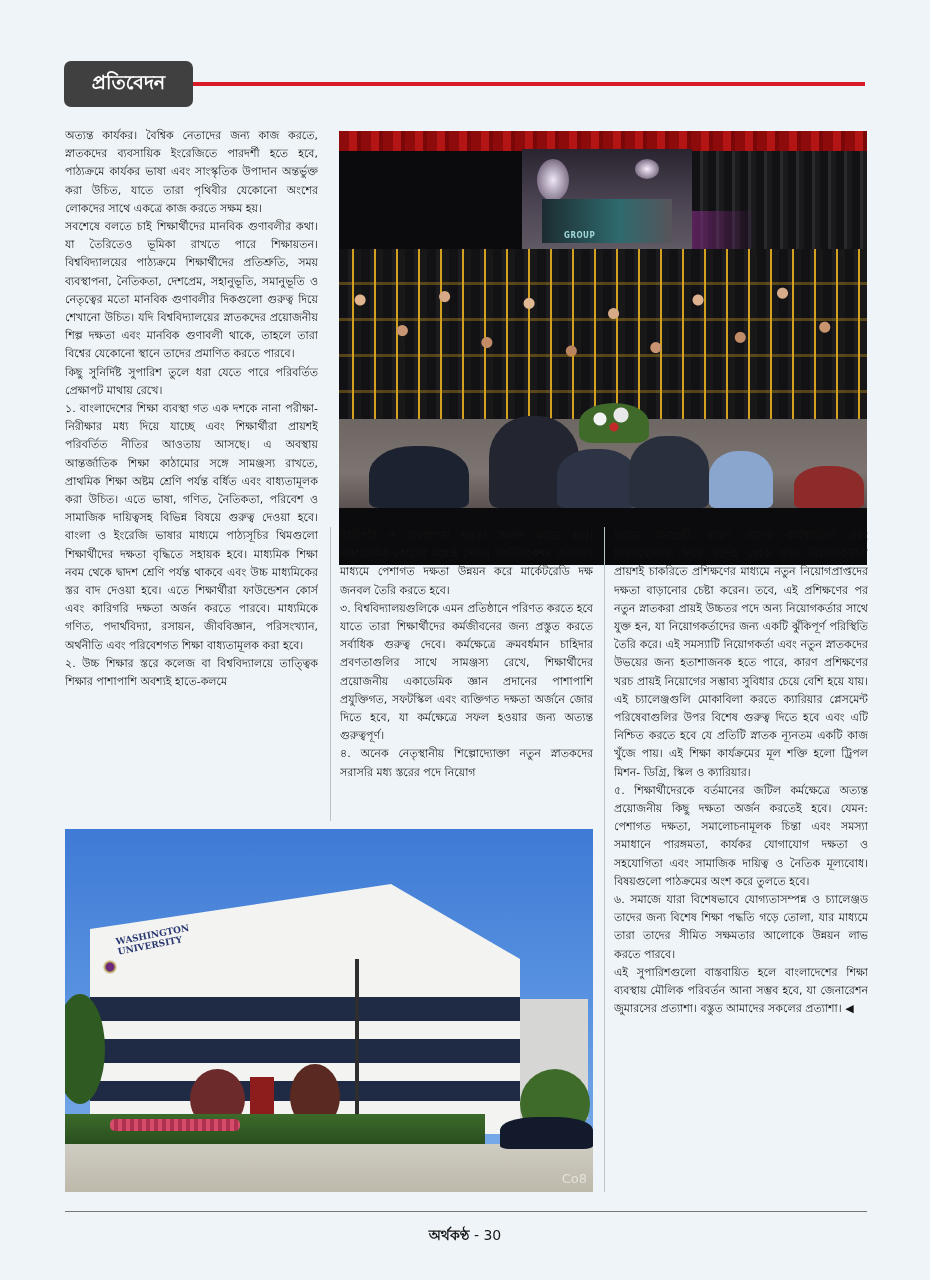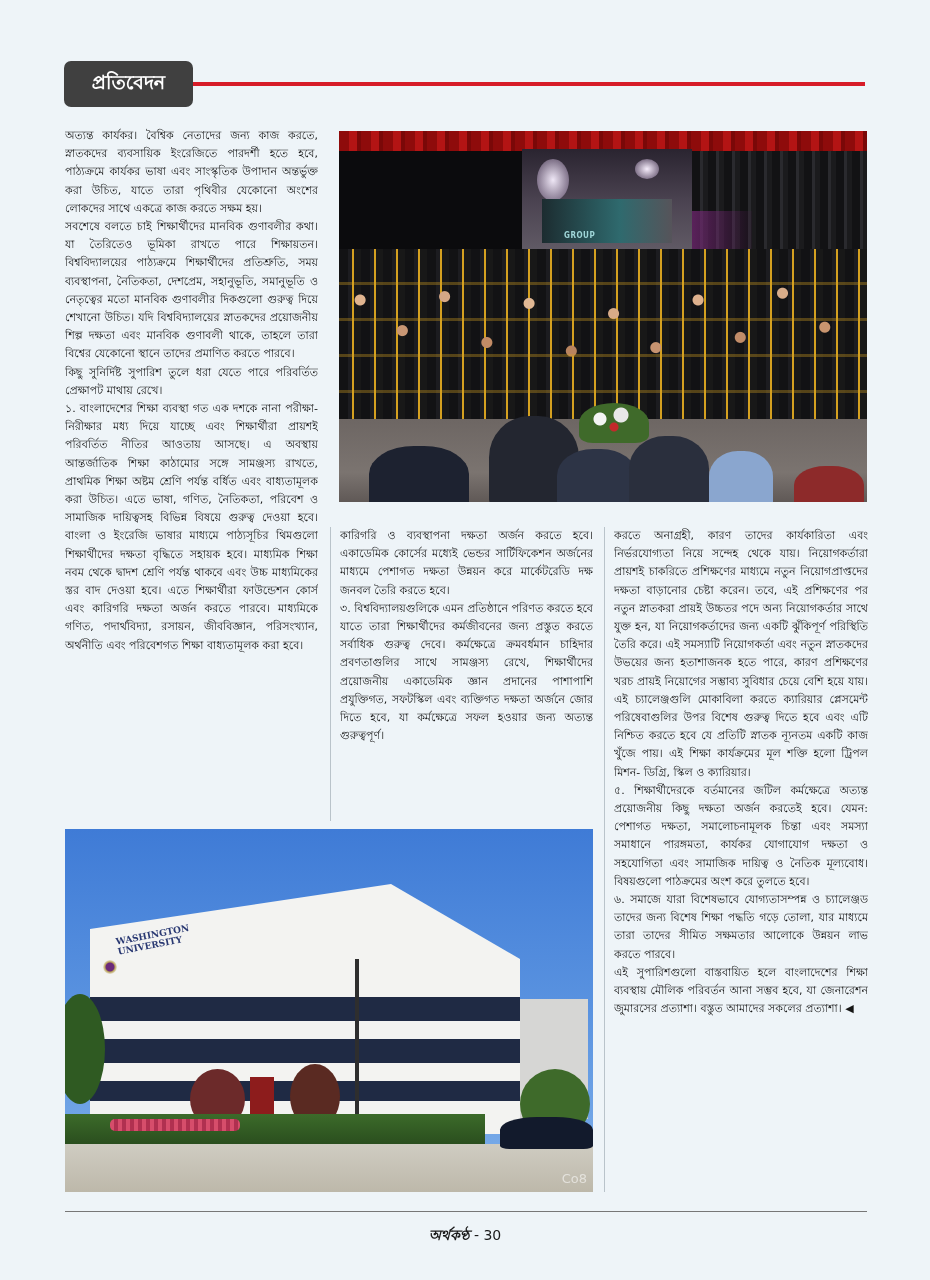--- a/index.html
+++ b/index.html
@@ -25,21 +25,21 @@
     .col-left  { left: 65px;  top: 127px; width: 253px; height: 696px; }
     .col-mid   { left: 340px; top: 527px; width: 253px; height: 294px; }
     .col-right { left: 614px; top: 527px; width: 254px; height: 665px; }
 
     .col-divider {
       position: absolute; width: 1px; background: #b9c3ca;
     }
 
     
     .photo-grad {
-      position: absolute; left: 339px; top: 131px; width: 528px; height: 371px;
+      position: absolute; left: 339px; top: 131px; width: 528px; height: 434px;
       overflow: hidden; background: #0b0b0d;
     }
     .grad-curtain-top {
       position: absolute; left: 0; top: 0; width: 100%; height: 20px;
       background: repeating-linear-gradient(90deg, #8e0b0b 0 10px, #b31414 10px 18px, #7a0808 18px 22px);
     }
     .grad-curtain-right {
       position: absolute; right: 0; top: 20px; width: 175px; height: 150px;
       background: repeating-linear-gradient(90deg, #121214 0 8px, #2a2a2e 8px 11px, #1b1b1d 11px 16px);
     }
@@ -134,33 +134,34 @@
     .bld-car { position: absolute; left: 435px; top: 288px; width: 93px; height: 32px; background: #121a2c; border-radius: 40% 40% 10% 10%; }
     .bld-watermark { position: absolute; right: 6px; bottom: 6px; color: rgba(255,255,255,0.55); font-size: 13px; font-weight: normal; }
 
     .footer-rule {
       position: absolute; left: 65px; top: 1211px; width: 802px; height: 1px; background: #777;
     }
     .footer {
       position: absolute; left: 0; top: 1224px; width: 930px; text-align: center;
       font-size: 14px; color: #1a1a1a;
     }
-    .footer .brand { font-weight: bold; font-style: italic; }
+    .footer .brand { font-weight: bold; }
   </style>
 </head>
 <body>
 
 <div class="header-tag">প্রতিবেদন</div>
 <div class="header-rule"></div>
 
 <div class="col col-left">
   <p>অত্যন্ত কার্যকর। বৈশ্বিক নেতাদের জন্য কাজ করতে, স্নাতকদের ব্যবসায়িক ইংরেজিতে পারদর্শী হতে হবে, পাঠ্যক্রমে কার্যকর ভাষা এবং সাংস্কৃতিক উপাদান অন্তর্ভুক্ত করা উচিত, যাতে তারা পৃথিবীর যেকোনো অংশের লোকদের সাথে একত্রে কাজ করতে সক্ষম হয়।</p>
   <p>সবশেষে বলতে চাই শিক্ষার্থীদের মানবিক গুণাবলীর কথা। যা তৈরিতেও ভূমিকা রাখতে পারে শিক্ষায়তন। বিশ্ববিদ্যালয়ের পাঠ্যক্রমে শিক্ষার্থীদের প্রতিশ্রুতি, সময় ব্যবস্থাপনা, নৈতিকতা, দেশপ্রেম, সহানুভূতি, সমানুভূতি ও নেতৃত্বের মতো মানবিক গুণাবলীর দিকগুলো গুরুত্ব দিয়ে শেখানো উচিত। যদি বিশ্ববিদ্যালয়ের স্নাতকদের প্রয়োজনীয় শিল্প দক্ষতা এবং মানবিক গুণাবলী থাকে, তাহলে তারা বিশ্বের যেকোনো স্থানে তাদের প্রমাণিত করতে পারবে।</p>
   <p>কিছু সুনির্দিষ্ট সুপারিশ তুলে ধরা যেতে পারে পরিবর্তিত প্রেক্ষাপট মাথায় রেখে।</p>
   <p>১. বাংলাদেশের শিক্ষা ব্যবস্থা গত এক দশকে নানা পরীক্ষা-নিরীক্ষার মধ্য দিয়ে যাচ্ছে এবং শিক্ষার্থীরা প্রায়শই পরিবর্তিত নীতির আওতায় আসছে। এ অবস্থায় আন্তর্জাতিক শিক্ষা কাঠামোর সঙ্গে সামঞ্জস্য রাখতে, প্রাথমিক শিক্ষা অষ্টম শ্রেণি পর্যন্ত বর্ধিত এবং বাধ্যতামূলক করা উচিত। এতে ভাষা, গণিত, নৈতিকতা, পরিবেশ ও সামাজিক দায়িত্বসহ বিভিন্ন বিষয়ে গুরুত্ব দেওয়া হবে। বাংলা ও ইংরেজি ভাষার মাধ্যমে পাঠ্যসূচির থিমগুলো শিক্ষার্থীদের দক্ষতা বৃদ্ধিতে সহায়ক হবে। মাধ্যমিক শিক্ষা নবম থেকে দ্বাদশ শ্রেণি পর্যন্ত থাকবে এবং উচ্চ মাধ্যমিকের স্তর বাদ দেওয়া হবে। এতে শিক্ষার্থীরা ফাউন্ডেশন কোর্স এবং কারিগরি দক্ষতা অর্জন করতে পারবে। মাধ্যমিকে গণিত, পদার্থবিদ্যা, রসায়ন, জীববিজ্ঞান, পরিসংখ্যান, অর্থনীতি এবং পরিবেশগত শিক্ষা বাধ্যতামূলক করা হবে।</p>
+  <p>২. উচ্চ শিক্ষার স্তরে কলেজ বা বিশ্ববিদ্যালয়ে তাত্ত্বিক শিক্ষার পাশাপাশি অবশ্যই হাতে-কলমে</p>
 </div>
 
 <div class="photo-grad">
   <div class="grad-curtain-top"></div>
   <div class="grad-curtain-right"></div>
   <div class="grad-screen">
     <div class="grad-spot1"></div>
     <div class="grad-spot2"></div>
     <div class="grad-screen-band"></div>
     <div class="grad-screen-text">GROUP</div>
@@ -176,20 +177,21 @@
   <div class="aud aud5"></div>
   <div class="aud aud6"></div>
 </div>
 
 <div class="col-divider" style="left:330px; top:527px; height:294px;"></div>
 <div class="col-divider" style="left:604px; top:527px; height:665px;"></div>
 
 <div class="col col-mid">
   <p>কারিগরি ও ব্যবস্থাপনা দক্ষতা অর্জন করতে হবে। একাডেমিক কোর্সের মধ্যেই ভেন্ডর সার্টিফিকেশন অর্জনের মাধ্যমে পেশাগত দক্ষতা উন্নয়ন করে মার্কেটরেডি দক্ষ জনবল তৈরি করতে হবে।</p>
   <p>৩. বিশ্ববিদ্যালয়গুলিকে এমন প্রতিষ্ঠানে পরিণত করতে হবে যাতে তারা শিক্ষার্থীদের কর্মজীবনের জন্য প্রস্তুত করতে সর্বাধিক গুরুত্ব দেবে। কর্মক্ষেত্রে ক্রমবর্ধমান চাহিদার প্রবণতাগুলির সাথে সামঞ্জস্য রেখে, শিক্ষার্থীদের প্রয়োজনীয় একাডেমিক জ্ঞান প্রদানের পাশাপাশি প্রযুক্তিগত, সফটস্কিল এবং ব্যক্তিগত দক্ষতা অর্জনে জোর দিতে হবে, যা কর্মক্ষেত্রে সফল হওয়ার জন্য অত্যন্ত গুরুত্বপূর্ণ।</p>
+  <p>৪. অনেক নেতৃস্থানীয় শিল্পোদ্যোক্তা নতুন স্নাতকদের সরাসরি মধ্য স্তরের পদে নিয়োগ</p>
 </div>
 
 <div class="col col-right">
   <p>করতে অনাগ্রহী, কারণ তাদের কার্যকারিতা এবং নির্ভরযোগ্যতা নিয়ে সন্দেহ থেকে যায়। নিয়োগকর্তারা প্রায়শই চাকরিতে প্রশিক্ষণের মাধ্যমে নতুন নিয়োগপ্রাপ্তদের দক্ষতা বাড়ানোর চেষ্টা করেন। তবে, এই প্রশিক্ষণের পর নতুন স্নাতকরা প্রায়ই উচ্চতর পদে অন্য নিয়োগকর্তার সাথে যুক্ত হন, যা নিয়োগকর্তাদের জন্য একটি ঝুঁকিপূর্ণ পরিস্থিতি তৈরি করে। এই সমস্যাটি নিয়োগকর্তা এবং নতুন স্নাতকদের উভয়ের জন্য হতাশাজনক হতে পারে, কারণ প্রশিক্ষণের খরচ প্রায়ই নিয়োগের সম্ভাব্য সুবিধার চেয়ে বেশি হয়ে যায়। এই চ্যালেঞ্জগুলি মোকাবিলা করতে ক্যারিয়ার প্লেসমেন্ট পরিষেবাগুলির উপর বিশেষ গুরুত্ব দিতে হবে এবং এটি নিশ্চিত করতে হবে যে প্রতিটি স্নাতক ন্যূনতম একটি কাজ খুঁজে পায়। এই শিক্ষা কার্যক্রমের মূল শক্তি হলো ট্রিপল মিশন- ডিগ্রি, স্কিল ও ক্যারিয়ার।</p>
   <p>৫. শিক্ষার্থীদেরকে বর্তমানের জটিল কর্মক্ষেত্রে অত্যন্ত প্রয়োজনীয় কিছু দক্ষতা অর্জন করতেই হবে। যেমন: পেশাগত দক্ষতা, সমালোচনামূলক চিন্তা এবং সমস্যা সমাধানে পারঙ্গমতা, কার্যকর যোগাযোগ দক্ষতা ও সহযোগিতা এবং সামাজিক দায়িত্ব ও নৈতিক মূল্যবোধ। বিষয়গুলো পাঠক্রমের অংশ করে তুলতে হবে।</p>
   <p>৬. সমাজে যারা বিশেষভাবে যোগ্যতাসম্পন্ন ও চ্যালেঞ্জড তাদের জন্য বিশেষ শিক্ষা পদ্ধতি গড়ে তোলা, যার মাধ্যমে তারা তাদের সীমিত সক্ষমতার আলোকে উন্নয়ন লাভ করতে পারবে।</p>
   <p>এই সুপারিশগুলো বাস্তবায়িত হলে বাংলাদেশের শিক্ষা ব্যবস্থায় মৌলিক পরিবর্তন আনা সম্ভব হবে, যা জেনারেশন জুমারসের প্রত্যাশা। বস্তুত আমাদের সকলের প্রত্যাশা। ◀</p>
 </div>
 
 <div class="photo-building">

